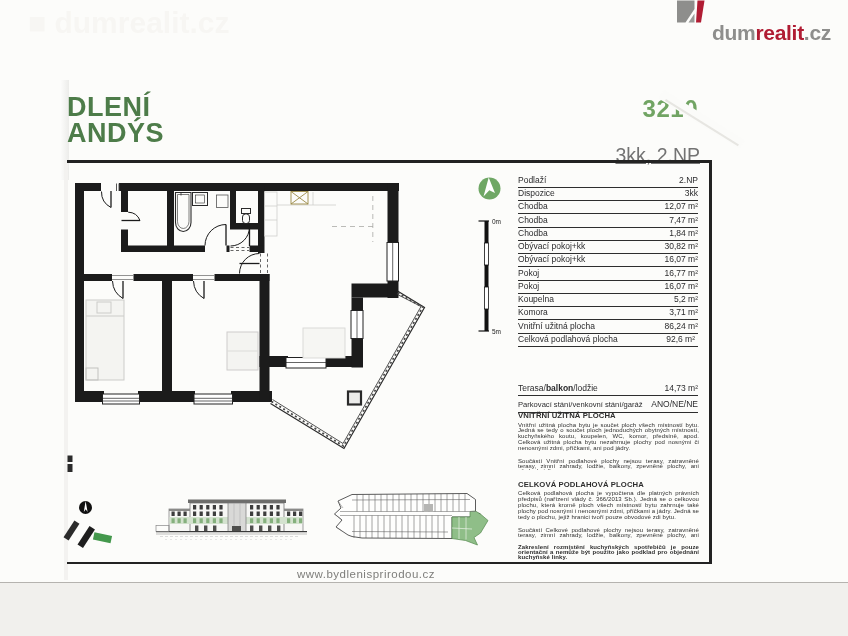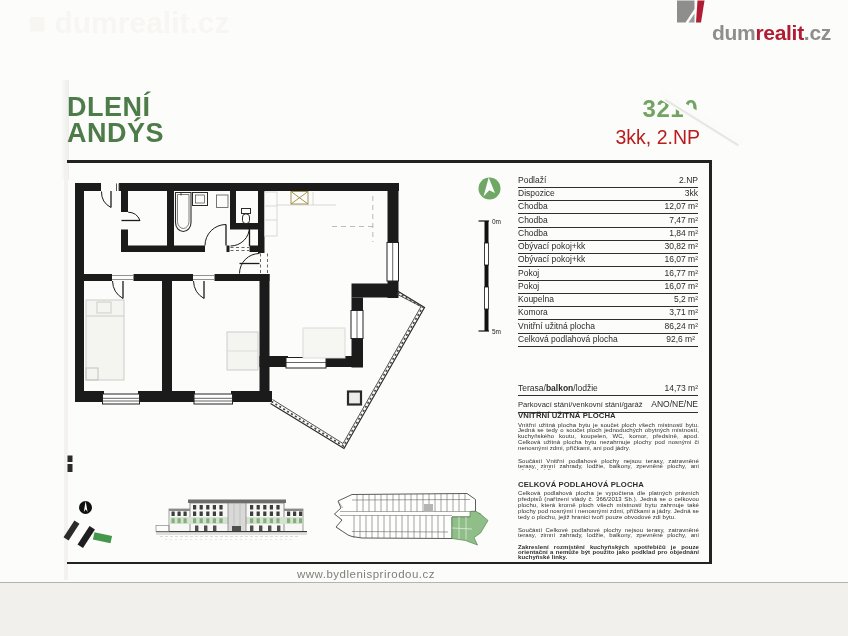--- a/index.html
+++ b/index.html
@@ -20,21 +20,21 @@
 <path d="M13.5,22.5 L19.5,13.5 L19.5,22.5 Z" fill="#9a9a98"></path>
 <path d="M22.5,0.5 L29.5,0.5 L26,22.5 L21,22.5 Z" fill="#b01c33"></path>
 </svg>
 
 <div class="abs" style="left:712px;top:-1px;font-size:21px;font-weight:bold;color:#8e8e8c;letter-spacing:-0.3px;margin-top:22px;">dum<span style="color:#b01c33">realit</span>.cz</div>
 
 <div class="abs" style="left:67px;top:94px;font-size:27px;font-weight:bold;color:#4d7c49;line-height:26px;letter-spacing:0.5px;">DLENÍ<br>ANDÝS</div>
 
 <div class="abs" style="left:540px;top:95px;width:158px;text-align:right;font-size:24px;font-weight:bold;color:#71a463;letter-spacing:0.5px;">3210</div>
 
-<div class="abs" style="left:540px;top:126px;width:160px;text-align:right;font-size:19.5px;color:#b91c1c;">3kk, 2.NP</div>
+<div class="abs" style="left:540px;top:144px;width:160px;text-align:right;font-size:19.5px;color:#737373;text-decoration:underline;">3kk, 2.NP</div>
 
 <div class="abs" style="left:664px;top:90px;width:95px;height:10px;background:#fbfbf9;transform:rotate(32deg);transform-origin:left top;"></div>
 <div class="abs" style="left:666px;top:99px;width:86px;height:1.5px;background:#e7e6e2;transform:rotate(32deg);transform-origin:left top;"></div>
 
 <div class="abs" style="left:67px;top:160px;width:644px;height:2.5px;background:#222;"></div>
 
 <div class="abs" style="left:709px;top:160px;width:2.5px;height:404px;background:#222;"></div>
 
 <div class="abs" style="left:67px;top:561.5px;width:644px;height:2.5px;background:#222;"></div>
 

